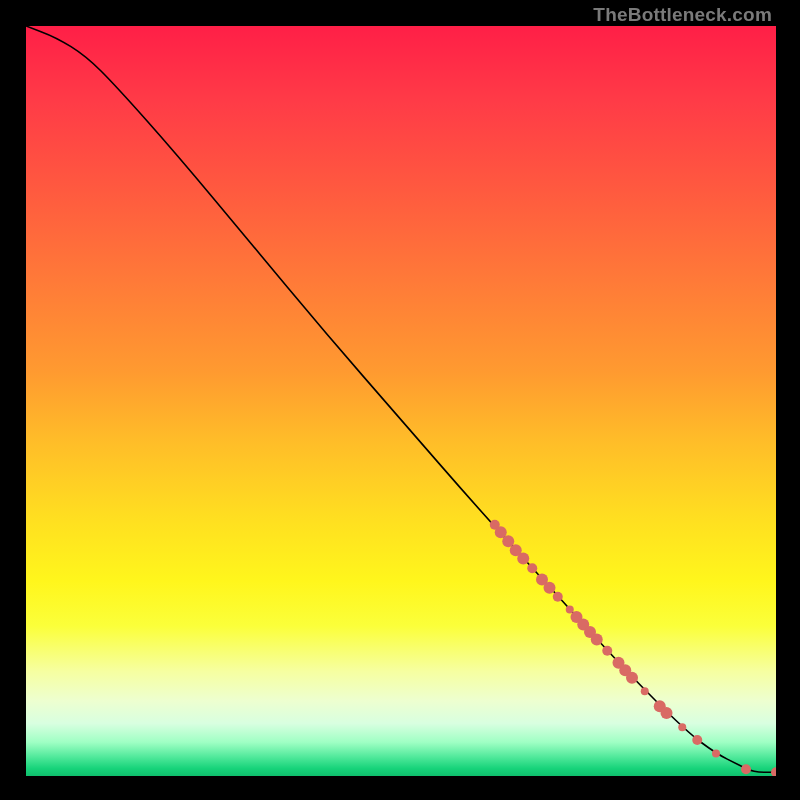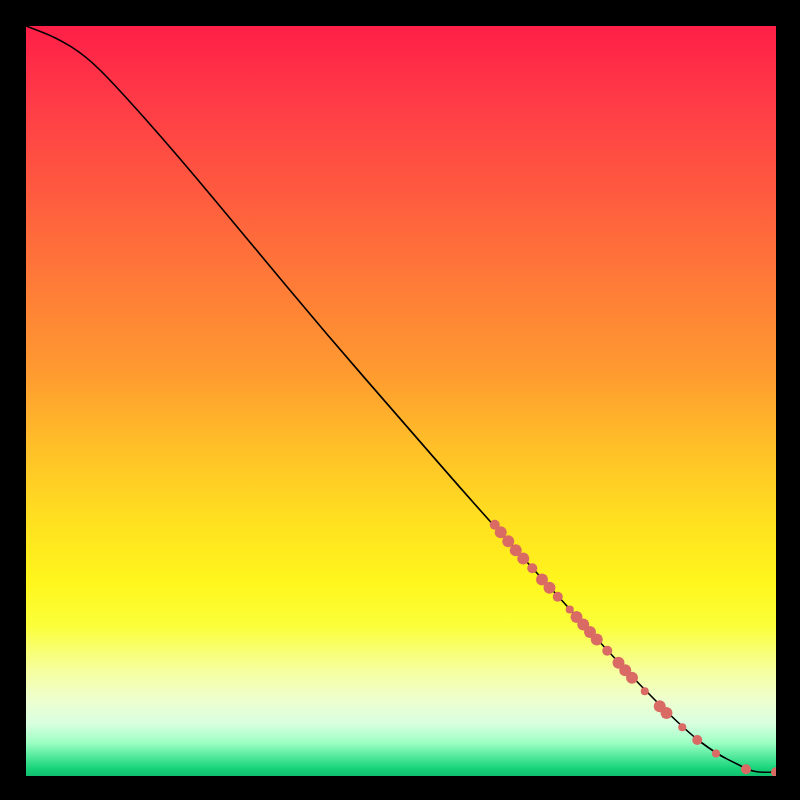--- a/index.html
+++ b/index.html
@@ -60,20 +60,21 @@
     font-weight: 600;
     letter-spacing: 0.2px;
     user-select: none;
   }
 </style>
 </head>
 <body>
 
 <div class="stage">
 
+  <div class="watermark">TheBottleneck.com</div>
 
   <div class="plot-area">
     <div class="gradient"></div>
 
     <svg class="overlay" viewBox="0 0 750 750" preserveAspectRatio="none">
       <path id="curve-path" fill="none" stroke="#000000" stroke-width="1.6" stroke-linecap="round" stroke-linejoin="round" d="M 0.00 0.00 Q 0.00 0.00 15.00 5.63 Q 30.00 11.25 45.00 20.63 Q 60.00 30.00 75.00 45.00 Q 90.00 60.00 120.00 93.75 Q 150.00 127.50 187.50 172.50 Q 225.00 217.50 262.50 262.50 Q 300.00 307.50 337.50 350.63 Q 375.00 393.75 412.50 436.88 Q 450.00 480.00 487.50 521.25 Q 525.00 562.50 562.50 603.75 Q 600.00 645.00 630.00 675.00 Q 660.00 705.00 675.00 716.25 Q 690.00 727.50 701.25 733.13 Q 712.50 738.75 720.00 742.50 Q 727.50 746.25 738.75 746.25 T 750.00 746.25"></path>
       <g id="dots">
           <circle cx="468.75" cy="498.75" r="5" fill="#d96a64"></circle>
           <circle cx="474.75" cy="506.25" r="6" fill="#d96a64"></circle>
           <circle cx="482.25" cy="515.25" r="6" fill="#d96a64"></circle>

